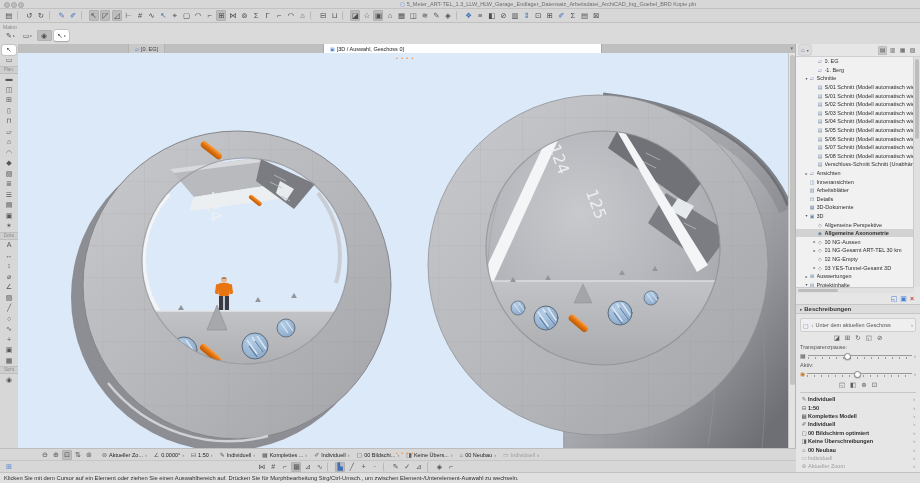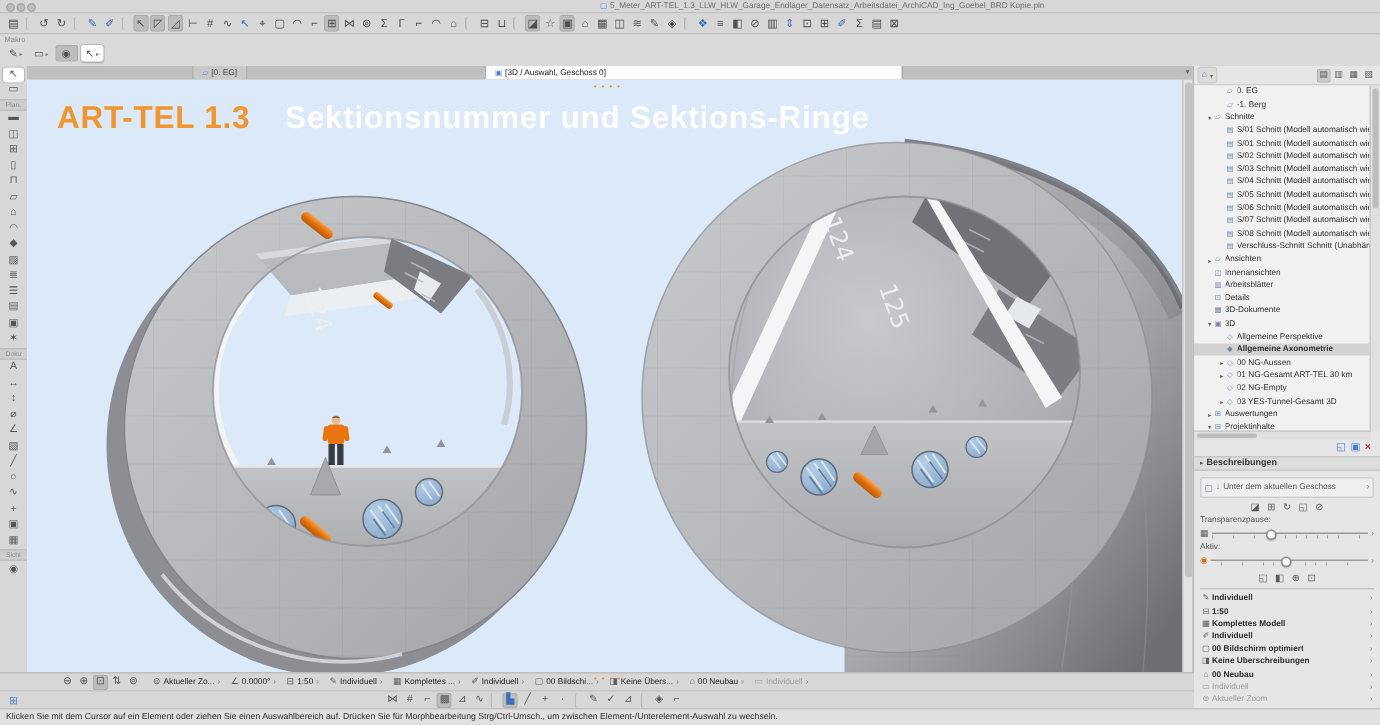--- a/index.html
+++ b/index.html
@@ -555,22 +555,20 @@
 
       <text x="189" y="155" transform="rotate(72 189 155)" font-size="16" fill="#eef0f3" opacity="0.95" text-anchor="middle">124</text>
       <g transform="translate(193,97) rotate(38)">
           <rect x="-12" y="-3.5" width="25" height="7" rx="3.5" fill="url(#rodG)"></rect>
         </g>
       <g transform="translate(237,147) rotate(38)">
           <rect x="-7" y="-2.2" width="15" height="4.5" rx="2.2" fill="url(#rodG)"></rect>
         </g>
     </g>
   </svg>
-  <div class="vp-title-code">ART-TEL 1.3</div>
-  <div class="vp-title-main">Sektionsnummer und Sektions-Ringe</div>
   <div class="grip vp">• • • •</div>
 </div>
 
 <div class="vscroll">
     <div class="thumb"></div>
   </div>
 
 <div class="panel">
   <div class="p-header">
     <span class="p-chooser">

